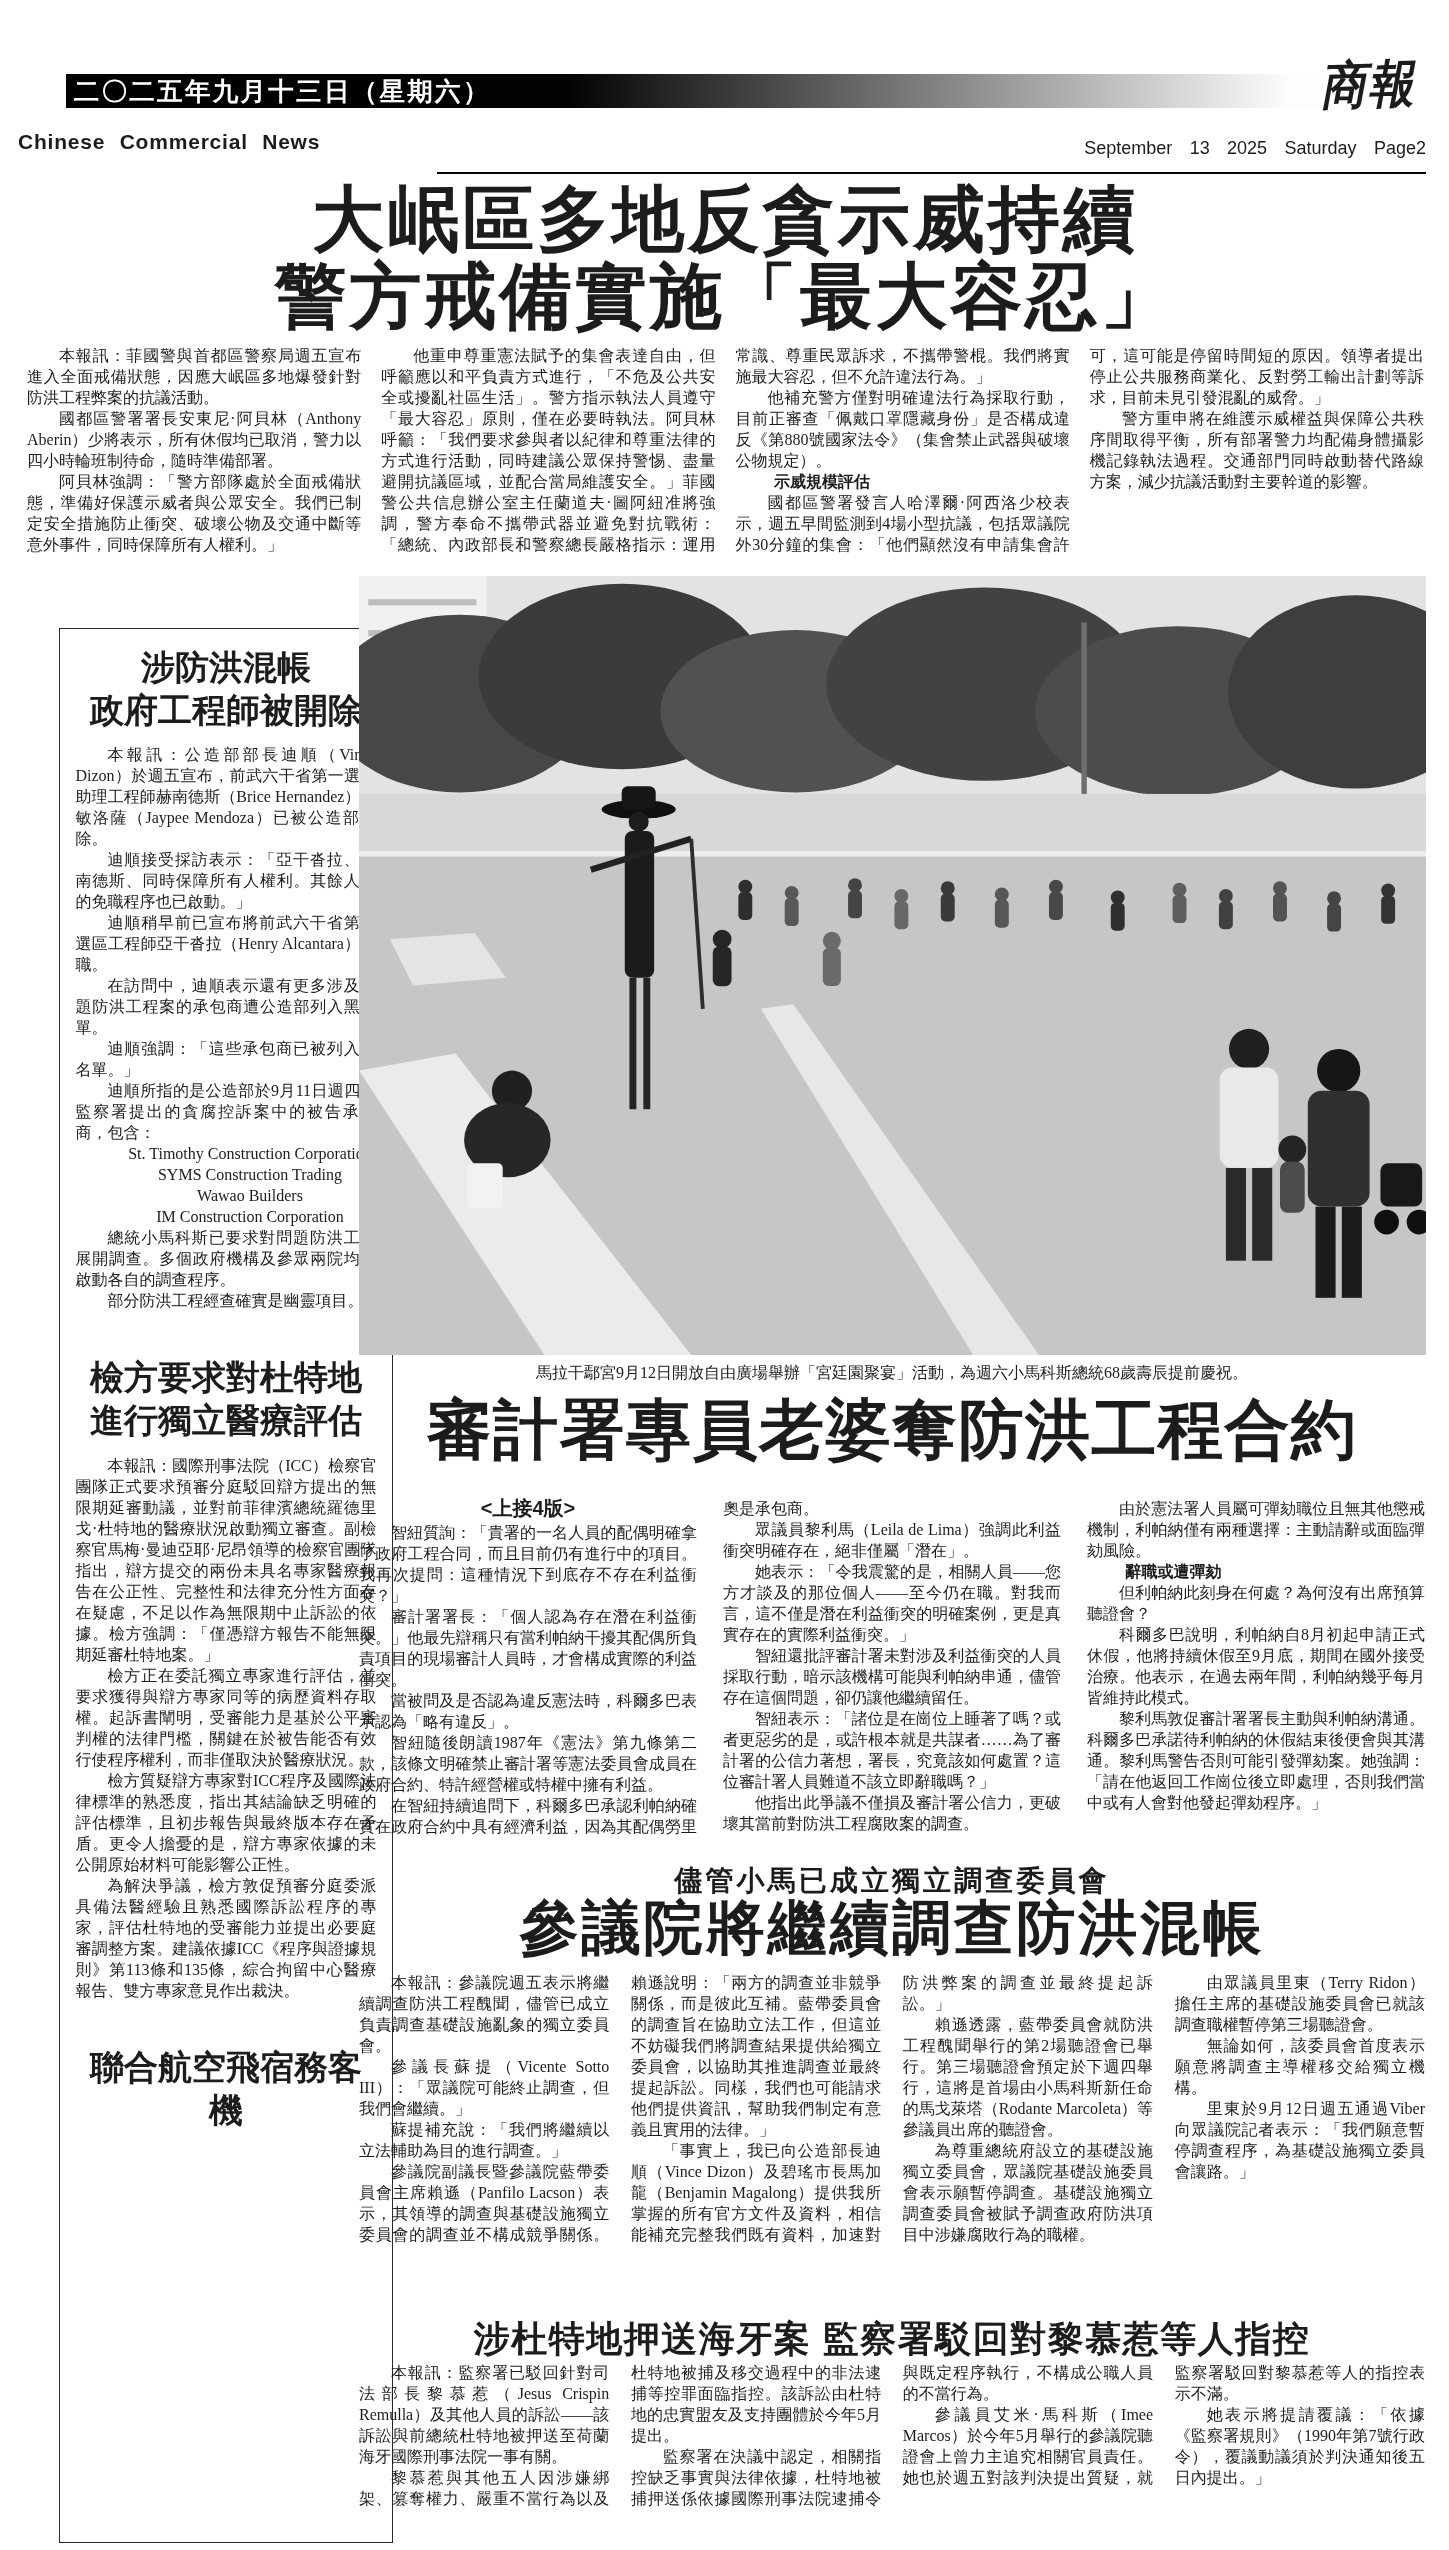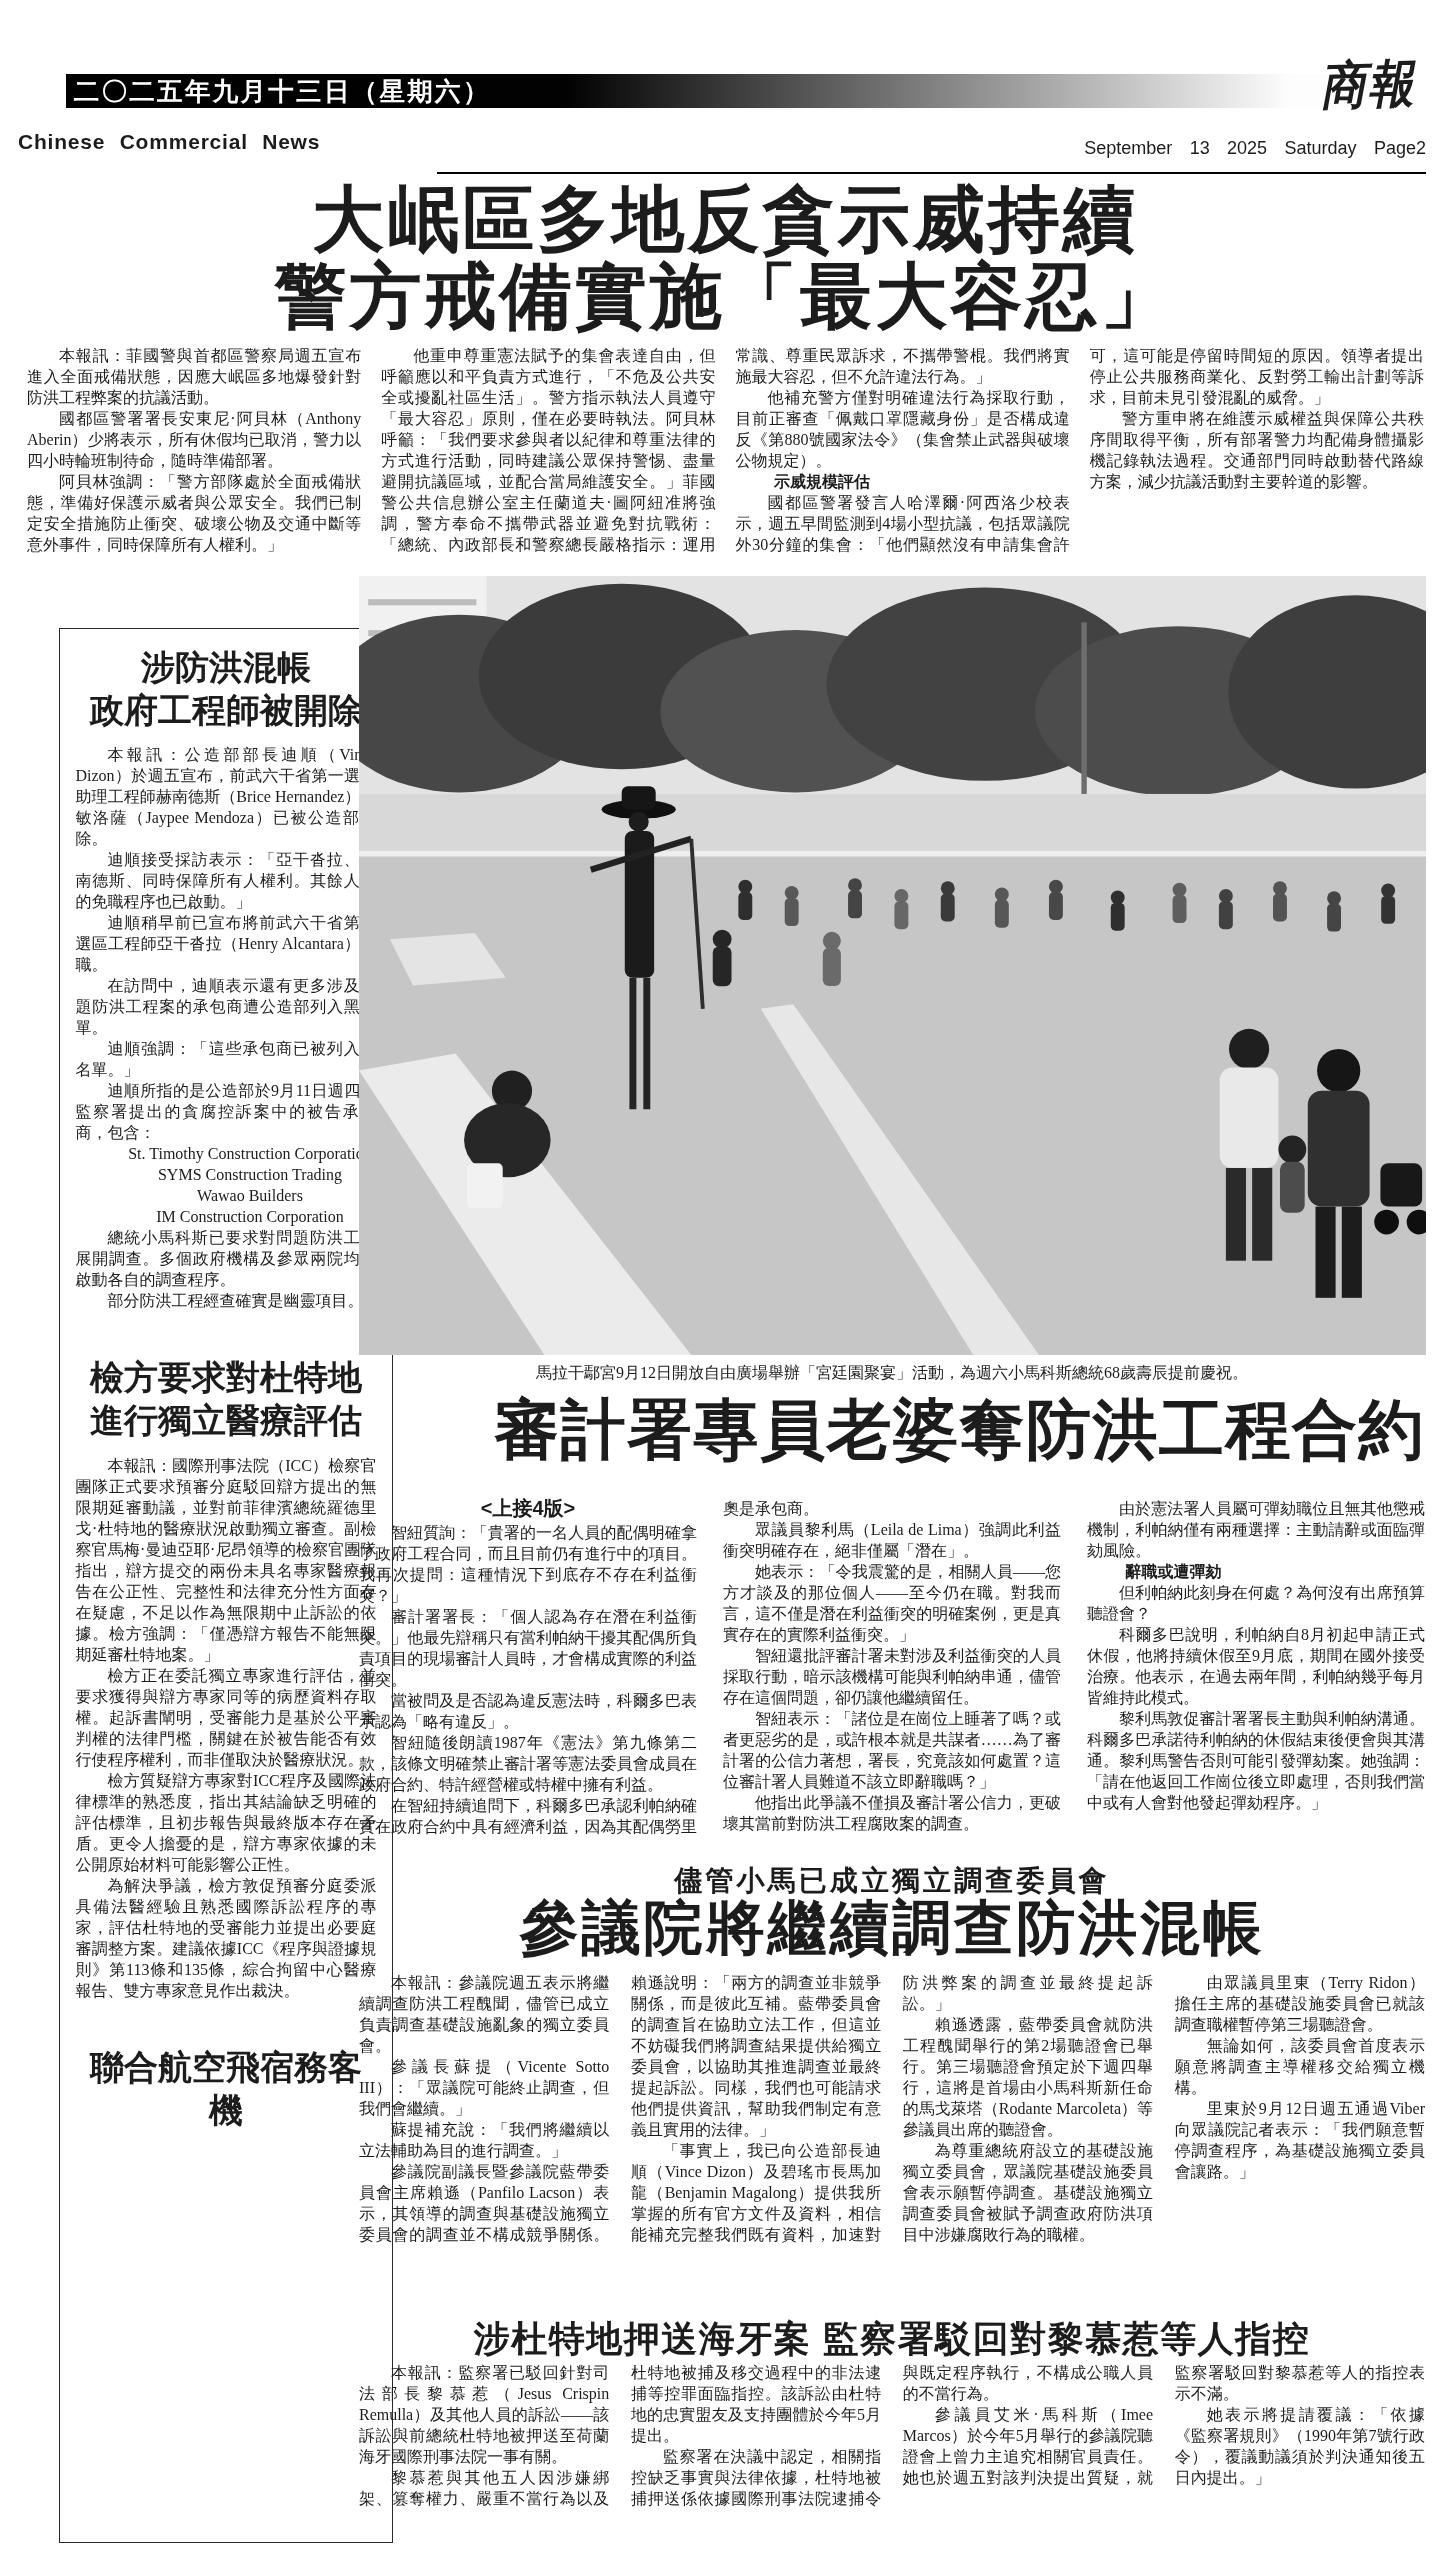--- a/index.html
+++ b/index.html
@@ -39,21 +39,21 @@
            border:1.5px solid #2a2a2a;box-sizing:border-box;padding:14px 15.5px;}
   .side-art{margin-bottom:45px;}
   .side-head{font-family:"Liberation Sans","DejaVu Sans",sans-serif;font-weight:900;
              font-size:34px;line-height:43px;text-align:center;margin:3.1px 0 12.4px;}
   .side-body{font-size:16px;line-height:21px;}
   
   .photo{position:absolute;left:359px;top:576px;width:1067px;height:779px;background:#cfcfcf;}
   .photo svg{display:block;width:100%;height:100%;}
   .caption{position:absolute;left:359px;top:1363px;width:1066px;text-align:center;font-size:16px;}
   
-  .audit-head{position:absolute;left:359px;top:1390px;width:1066px;text-align:right;
+  .audit-head{position:absolute;left:359px;top:1390px;width:1066px;text-align:center;
               font-family:"Liberation Sans","DejaVu Sans",sans-serif;font-weight:900;
               font-size:65px;line-height:79px;letter-spacing:1.5px;white-space:nowrap;}
   .audit-body{position:absolute;left:359px;top:1498px;width:1066px;height:357px;
               column-count:3;column-gap:26px;font-size:16px;line-height:21px;overflow:hidden;}
   
   .senate-kicker{position:absolute;left:359px;top:1862px;width:1066px;text-align:center;
                  font-family:"Liberation Sans","DejaVu Sans",sans-serif;font-weight:900;
                  font-size:28px;letter-spacing:3.1px;}
   .senate-head{position:absolute;left:359px;top:1895px;width:1066px;text-align:center;
                font-family:"Liberation Sans","DejaVu Sans",sans-serif;font-weight:900;

